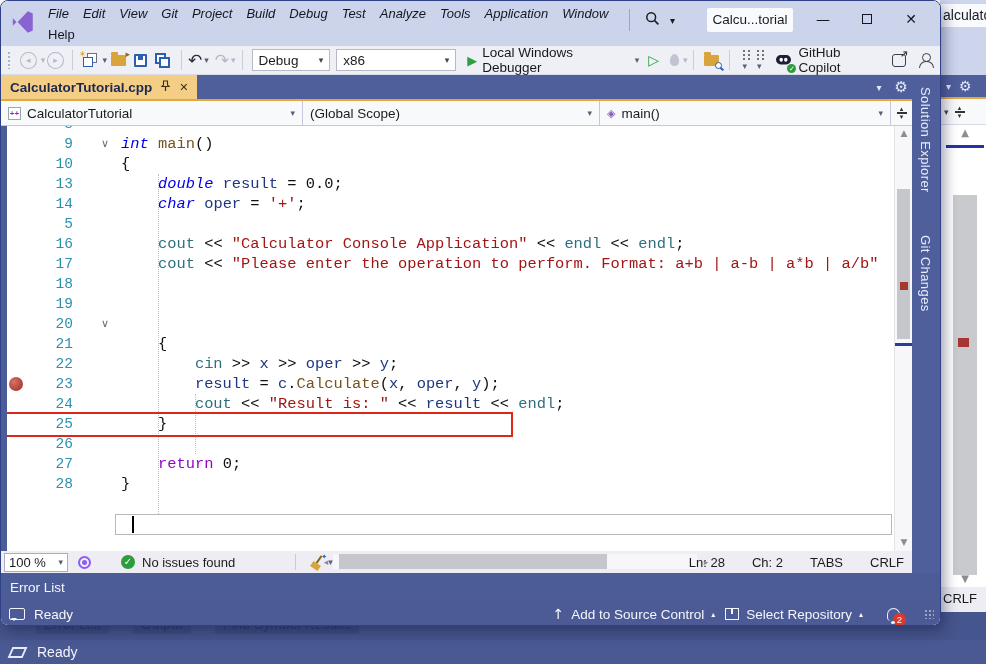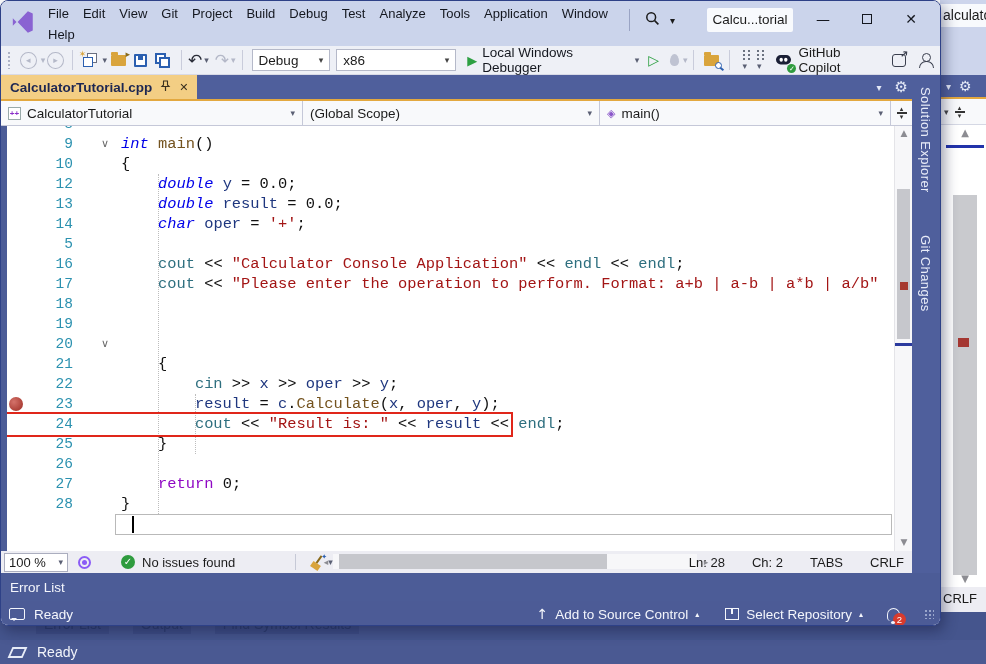--- a/index.html
+++ b/index.html
@@ -29,21 +29,21 @@
   .para-icon { width:15px; height:11px; border:2px solid #E7EBF7; transform:skewX(-24deg); }
 
   
   #main { position:absolute; left:0; top:0; width:941px; height:626px; background:#fff;
           border:1px solid #2E4187; border-radius:8px; overflow:hidden;
           box-shadow:3px 5px 14px rgba(20,25,60,.45); }
 
   
   .titlebar { position:absolute; left:0; top:0; width:100%; height:45px; background:#CBD4EB; }
   .vs-logo { position:absolute; left:9px; top:8px; }
-  .menu-row1 { position:absolute; left:40px; top:3px; display:flex; }
+  .menu-row1 { position:absolute; left:40px; top:3px; display:flex;font-style:italic; }
   .menu-row2 { position:absolute; left:40px; top:24px; display:flex; }
   .menu-item { font-size:13px; padding:2px 7px; color:#14171f; }
   .tb-sep { position:absolute; left:628px; top:8px; width:1px; height:22px; background:#9AA4C4; }
   .search-wrap { position:absolute; left:644px; top:10px; display:flex; align-items:center; gap:10px; color:#1b1b1b; }
   .title-box { position:absolute; left:706px; top:7px; width:86px; height:24px; background:#F8FAFD; border-radius:2px; font-size:13.5px; line-height:24px; text-align:center; color:#1b1b1b; }
   .winbtn { position:absolute; top:6px; width:28px; height:24px; text-align:center; font-size:14px; line-height:24px; color:#14171f; font-family:"DejaVu Sans",sans-serif; }
   .maxbox { display:inline-block; width:10px; height:10px; border:1.4px solid #14171f; margin-top:7px; }
 
   
   .toolbar { position:absolute; left:0; top:45px; width:100%; height:29px; background:#EEF0F6; border-bottom:1px solid #D8DAE6; display:flex; align-items:center; padding-left:4px; font-size:13.5px; }
@@ -363,21 +363,20 @@
           <span>▾</span>
         </span>
     </div>
   </div>
 
   <div class="editor">
     <div id="lines">
         <div class="line"><span class="bpm"></span><span class="lnum">8</span><span class="fgap"></span><span class="fold"></span><span class="code"></span></div>
         <div class="line"><span class="bpm"></span><span class="lnum">9</span><span class="fgap"></span><span class="fold">∨</span><span class="code"><span class="tk-k">int</span><span class="tk-o"> </span><span class="tk-m">main</span><span class="tk-o">()</span></span></div>
         <div class="line"><span class="bpm"></span><span class="lnum">10</span><span class="fgap"></span><span class="fold"></span><span class="code"><span class="tk-o">{</span></span></div>
-        <div class="line"><span class="bpm"></span><span class="lnum">12</span><span class="fgap"></span><span class="fold"></span><span class="code"><span class="tk-o">    </span><span class="tk-k">double</span><span class="tk-o"> </span><span class="tk-v">y</span><span class="tk-o"> = 0.0;</span></span></div>
         <div class="line"><span class="bpm"></span><span class="lnum">13</span><span class="fgap"></span><span class="fold"></span><span class="code"><span class="tk-o">    </span><span class="tk-k">double</span><span class="tk-o"> </span><span class="tk-v">result</span><span class="tk-o"> = 0.0;</span></span></div>
         <div class="line"><span class="bpm"></span><span class="lnum">14</span><span class="fgap"></span><span class="fold"></span><span class="code"><span class="tk-o">    </span><span class="tk-k">char</span><span class="tk-o"> </span><span class="tk-v">oper</span><span class="tk-o"> = </span><span class="tk-s">'+'</span><span class="tk-o">;</span></span></div>
         <div class="line"><span class="bpm"></span><span class="lnum">5</span><span class="fgap"></span><span class="fold"></span><span class="code"></span></div>
         <div class="line"><span class="bpm"></span><span class="lnum">16</span><span class="fgap"></span><span class="fold"></span><span class="code"><span class="tk-o">    </span><span class="tk-io">cout</span><span class="tk-o"> &lt;&lt; </span><span class="tk-s">"Calculator Console Application"</span><span class="tk-o"> &lt;&lt; </span><span class="tk-io">endl</span><span class="tk-o"> &lt;&lt; </span><span class="tk-io">endl</span><span class="tk-o">;</span></span></div>
         <div class="line"><span class="bpm"></span><span class="lnum">17</span><span class="fgap"></span><span class="fold"></span><span class="code"><span class="tk-o">    </span><span class="tk-io">cout</span><span class="tk-o"> &lt;&lt; </span><span class="tk-s">"Please enter the operation to perform. Format: a+b | a-b | a*b | a/b"</span></span></div>
         <div class="line"><span class="bpm"></span><span class="lnum">18</span><span class="fgap"></span><span class="fold"></span><span class="code"></span></div>
         <div class="line"><span class="bpm"></span><span class="lnum">19</span><span class="fgap"></span><span class="fold"></span></div>
         <div class="line"><span class="bpm"></span><span class="lnum">20</span><span class="fgap"></span><span class="fold">∨</span></div>
         <div class="line"><span class="bpm"></span><span class="lnum">21</span><span class="fgap"></span><span class="fold"></span><span class="code"><span class="tk-o">    {</span></span></div>
         <div class="line"><span class="bpm"></span><span class="lnum">22</span><span class="fgap"></span><span class="fold"></span><span class="code"><span class="tk-o">        </span><span class="tk-io">cin</span><span class="tk-o"> &gt;&gt; </span><span class="tk-v">x</span><span class="tk-o"> &gt;&gt; </span><span class="tk-v">oper</span><span class="tk-o"> &gt;&gt; </span><span class="tk-v">y</span><span class="tk-o">;</span></span></div>
@@ -445,21 +444,21 @@
 
   <div class="statusbar">
     <span class="bubble"></span>
     <span>Ready</span>
     <div class="sb-right">
       <span class="sb-item">
         <span class="upar">↑</span>
         <span>Add to Source Control</span>
         <span class="tri-up">▴</span>
       </span>
-      <span class="sb-item" style="margin-left:16px">
+      <span class="sb-item" style="">
         <span class="repo-ico"></span>
         <span>Select Repository</span>
         <span class="tri-up">▴</span>
       </span>
       <span class="bell">
         <span class="badge">2</span>
       </span>
       <span class="gripbr"></span>
     </div>
   </div>

